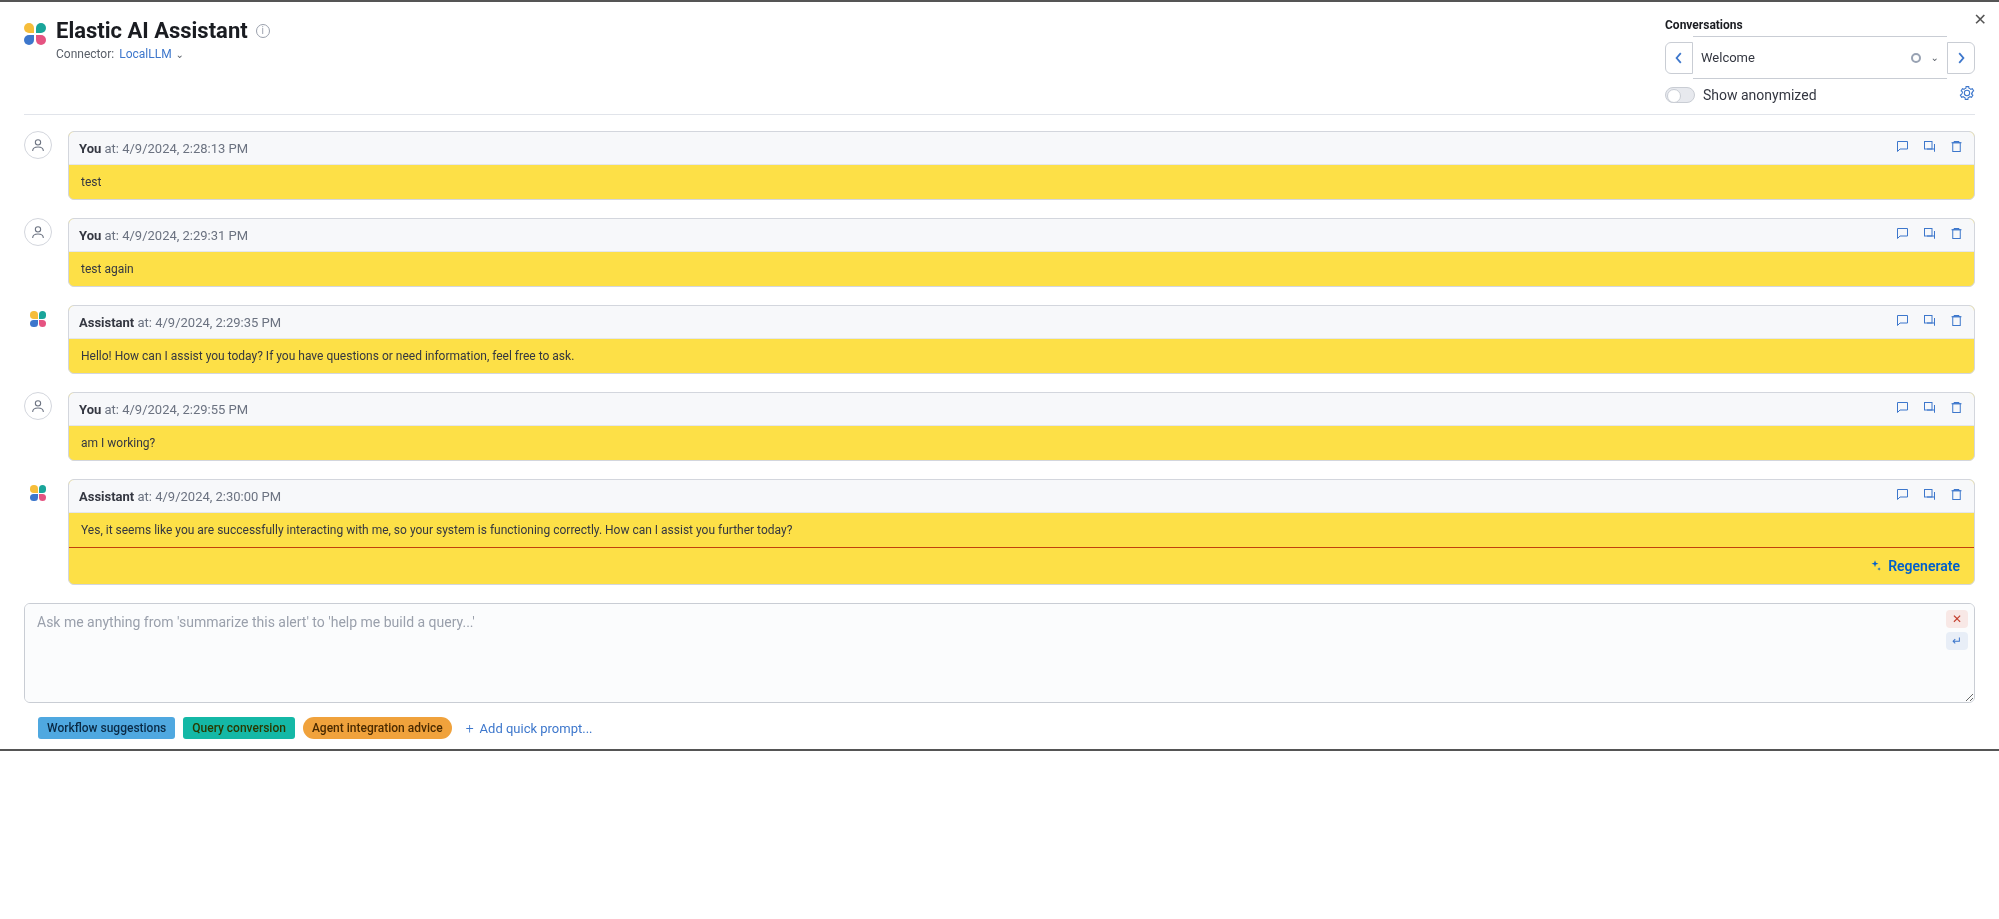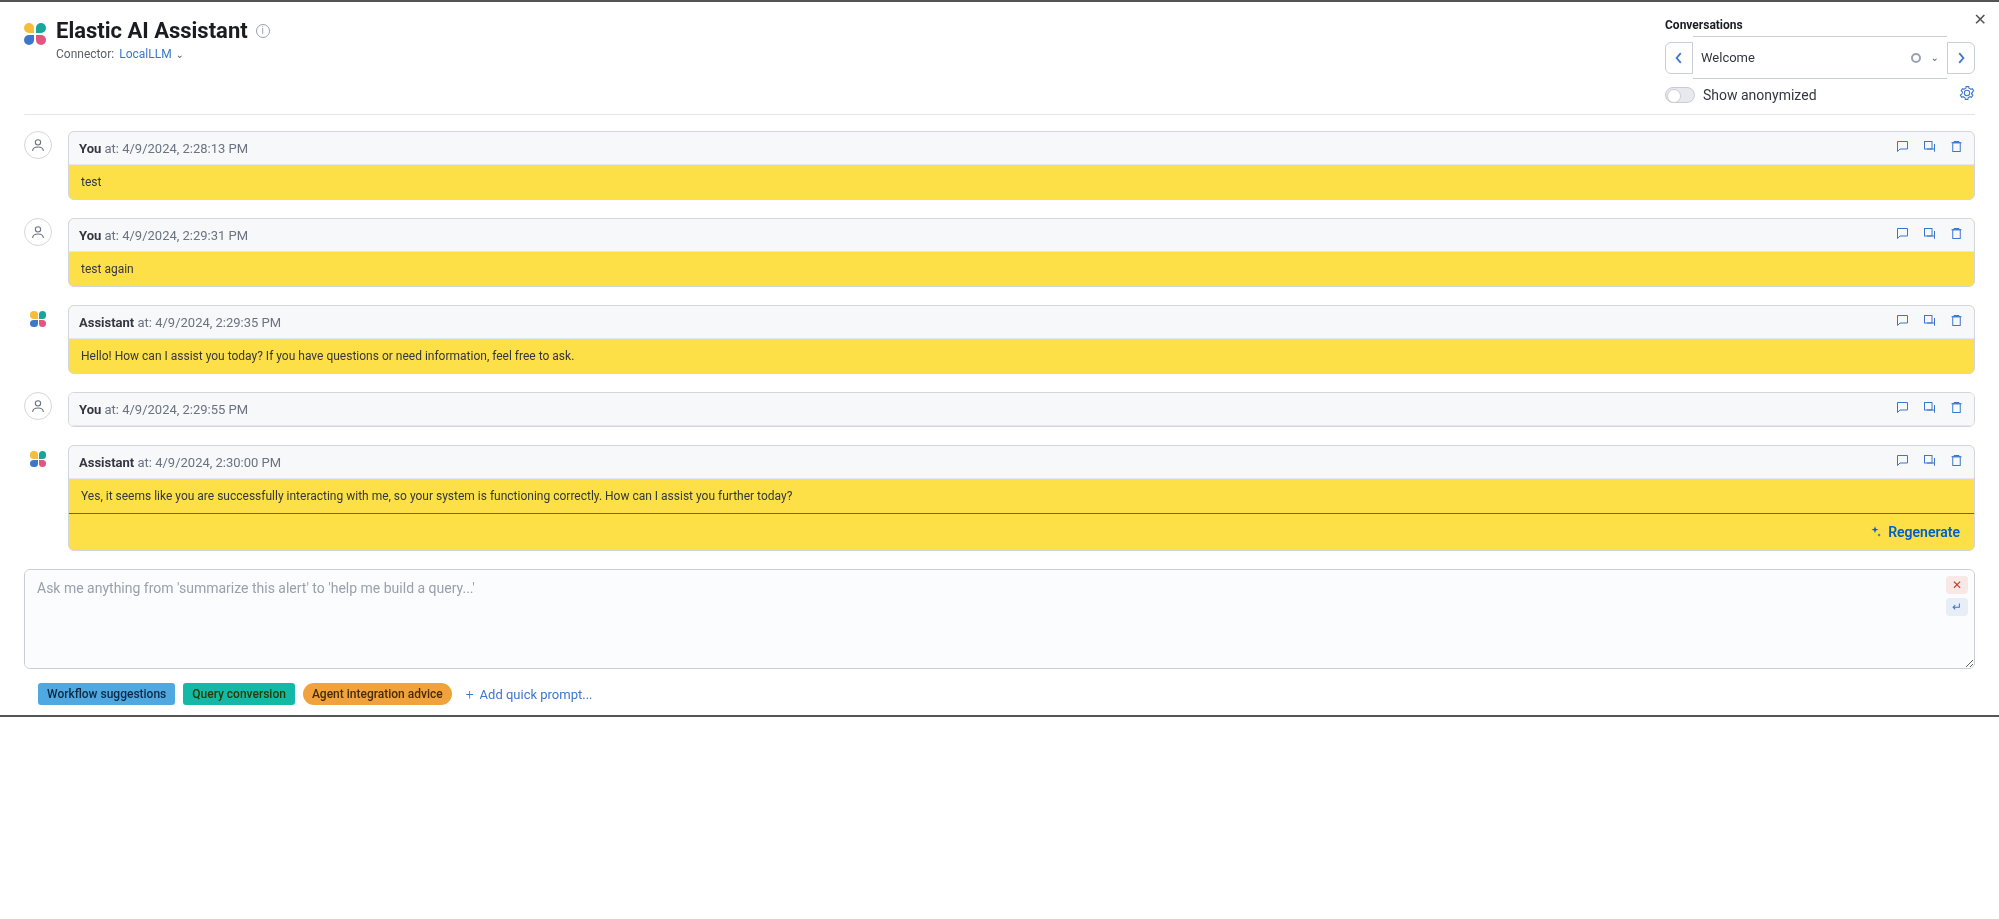--- a/index.html
+++ b/index.html
@@ -336,20 +336,21 @@
                   <path d="M8 16h12v4"></path>
                   <path d="M20 8v12"></path>
                 </svg></span>
   <span><svg viewBox="0 0 24 24">
                   <path d="M4 6h16"></path>
                   <path d="M8 6V4h8v2"></path>
                   <rect x="6" y="6" width="12" height="14"></rect>
                 </svg></span>
             </div>
       </div>
+      <div class="bbody">am I working?</div>
 
     </div>
       </div>
       <div class="msg">
     <div class="avatar assistant">
       <div class="mini-logo">
             <div class="q1"></div>
             <div class="q2"></div>
             <div class="q3"></div>
             <div class="q4"></div>

